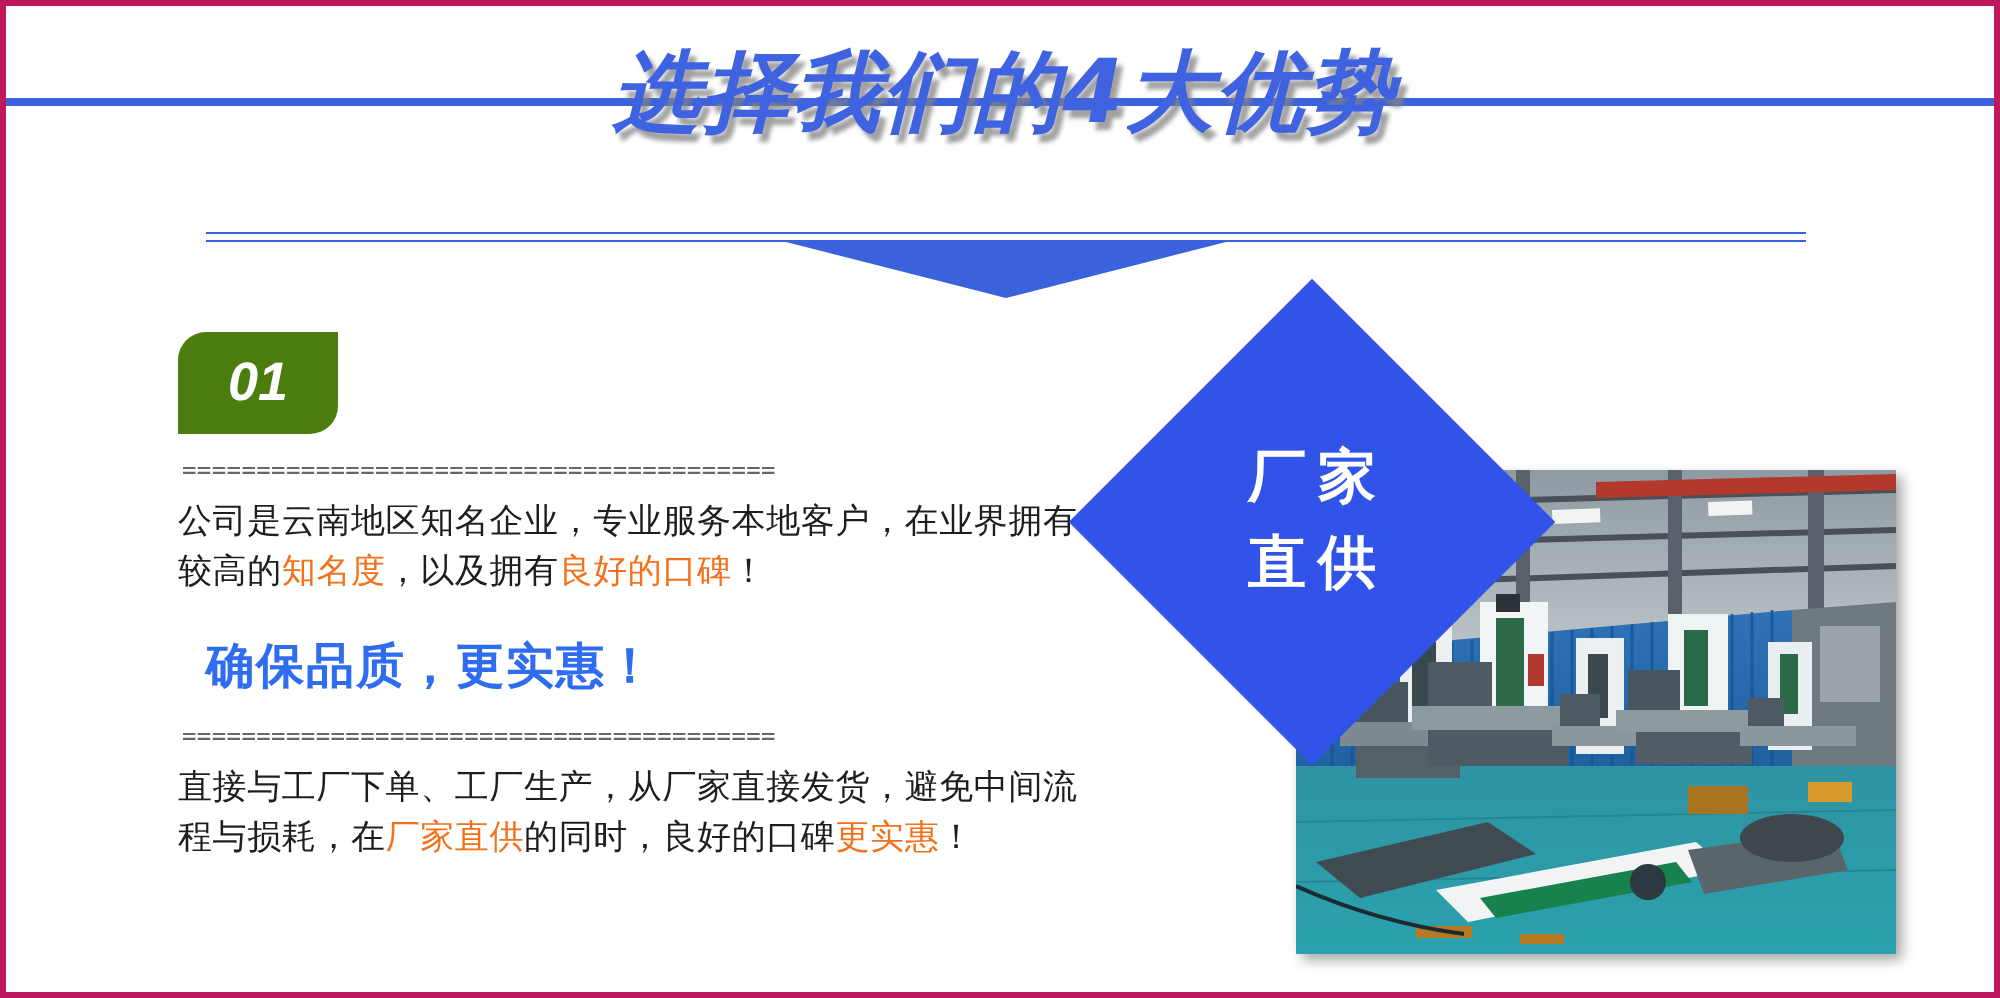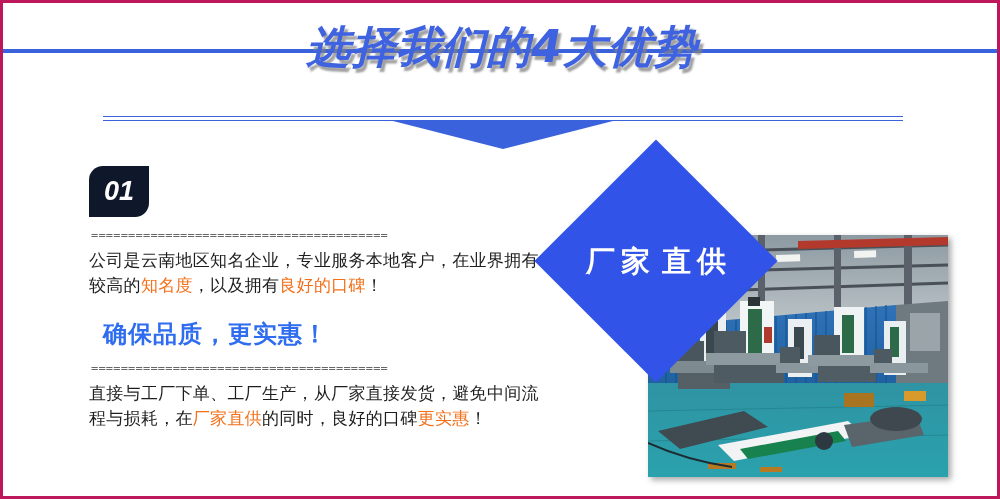--- a/index.html
+++ b/index.html
@@ -61,22 +61,22 @@
   
   .left-col{
     position:absolute;left:86px;top:160px;width:470px;
   }
   .feature{position:relative;margin-bottom:18px;}
   .feature-head{
     display:flex;align-items:flex-start;
   }
   .num-badge{
     flex:0 0 auto;
-    width:60px;height:51px;
-    background:#0f172a;
+    width:80px;height:51px;
+    background:#4d7c0f;
     border-radius:14px 0 14px 0;
     color:#ffffff;
     font-size:27px;
     font-weight:bold;
     font-style:italic;
     display:flex;align-items:center;justify-content:center;
     letter-spacing:0px;
     margin-top:3px;
   }
   .head-text{
@@ -139,21 +139,21 @@
   .diamond{
     position:absolute;left:567px;top:172px;
     width:172px;height:172px;
     background:#3253e8;
     transform:rotate(45deg);
     z-index:5;
   }
   .diamond-label{
     position:absolute;left:567px;top:172px;
     width:172px;height:172px;
-    display:flex;flex-direction:row;
+    display:flex;flex-direction:column;
     align-items:center;justify-content:center;
     color:#ffffff;
     font-size:29px;
     font-weight:bold;
     letter-spacing:6px;
     line-height:43px;
     z-index:6;
     pointer-events:none;
   }
   .diamond-label span{text-indent:6px;}

